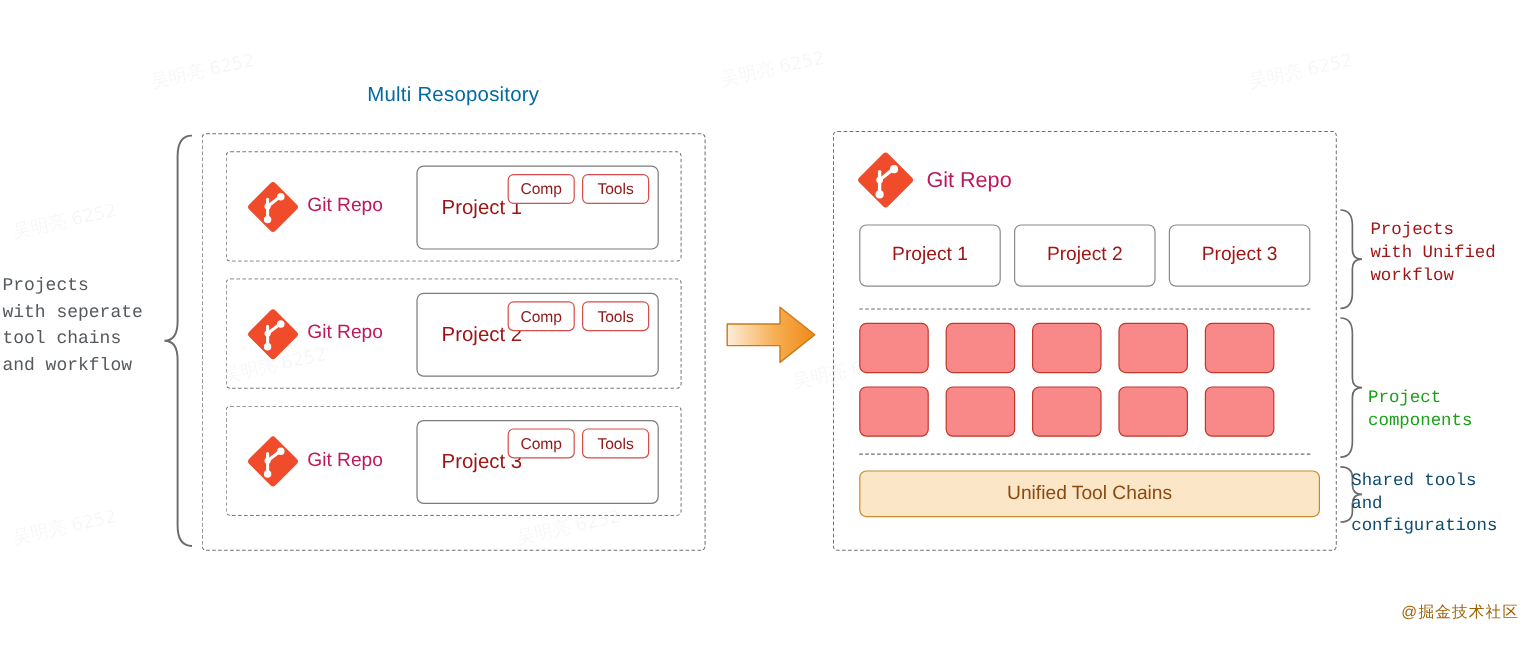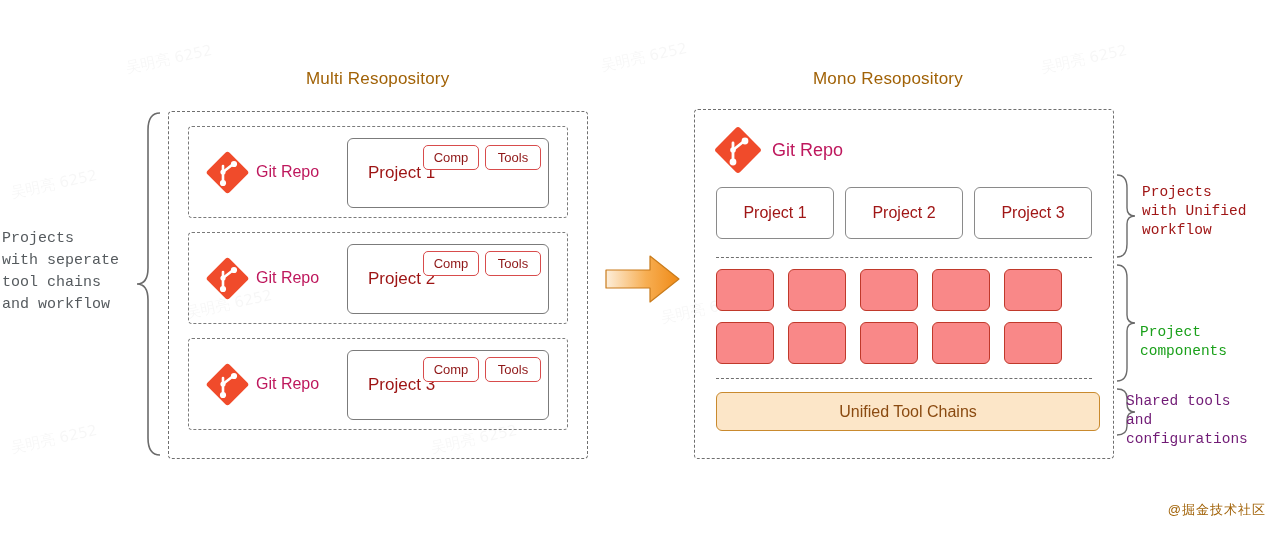--- a/index.html
+++ b/index.html
@@ -8,21 +8,21 @@
     background: #ffffff;
     font-family: "Liberation Sans", sans-serif;
     overflow: hidden;
   }
   #stage { position: relative; width: 1280px; height: 543px; }
 
   
   .panel-title {
     position: absolute;
     font-size: 17px;
-    color: #a16207;
+    color: #0369a1;
     letter-spacing: .2px;
     white-space: nowrap;
   }
   #multi-title { left: 306px; top: 69px; }
   #mono-title  { left: 813px; top: 69px; }
 
   
   .dashed-outer {
     position: absolute;
     border: 1.4px dashed #6f6f6f;
@@ -182,21 +182,21 @@
     white-space: pre-line;
     font-family: Liberation Mono, monospace;
   }
   #left-label {
     left: 2px; top: 228px; width: 128px;
     color: #555a5e;
     font-size: 15px; line-height: 22px;
   }
   #label-1 { left: 1142px; top: 183px; width: 132px; color: #a01616; }
   #label-2 { left: 1140px; top: 323px; width: 136px; color: #1aa01a; }
-  #label-3 { left: 1126px; top: 392px; width: 152px; color: #701a75; }
+  #label-3 { left: 1126px; top: 392px; width: 152px; color: #0c4a6e; }
 
   
   #corner-watermark {
     position: absolute;
     right: 14px; bottom: 24px;
     font-size: 13px;
     color: #a16207;
     letter-spacing: 1px;
   }
   .wm {
@@ -217,21 +217,20 @@
   <div class="wm" style="left:125px;  top:50px;">吴明亮 6252</div>
   <div class="wm" style="left:600px;  top:48px;">吴明亮 6252</div>
   <div class="wm" style="left:1040px; top:50px;">吴明亮 6252</div>
   <div class="wm" style="left:10px;   top:175px;">吴明亮 6252</div>
   <div class="wm" style="left:185px;  top:295px;">吴明亮 6252</div>
   <div class="wm" style="left:660px;  top:300px;">吴明亮 6252</div>
   <div class="wm" style="left:10px;   top:430px;">吴明亮 6252</div>
   <div class="wm" style="left:430px;  top:430px;">吴明亮 6252</div>
 
   <div class="panel-title" id="multi-title">Multi Resopository</div>
-  <div class="panel-title" id="mono-title">Mono Resopository</div>
 
   <div class="side-label" id="left-label">Projects
 with seperate
 tool chains
 and workflow</div>
 
   <svg class="brace" id="left-brace" width="30" height="348" viewBox="0 0 30 348">
     <path d="M26 3 Q14 3 14 20 L14 158 Q14 174 3 174 Q14 174 14 190 L14 328 Q14 345 26 345" fill="none" stroke="#6b6b6b" stroke-width="1.6"></path>
   </svg>
 

